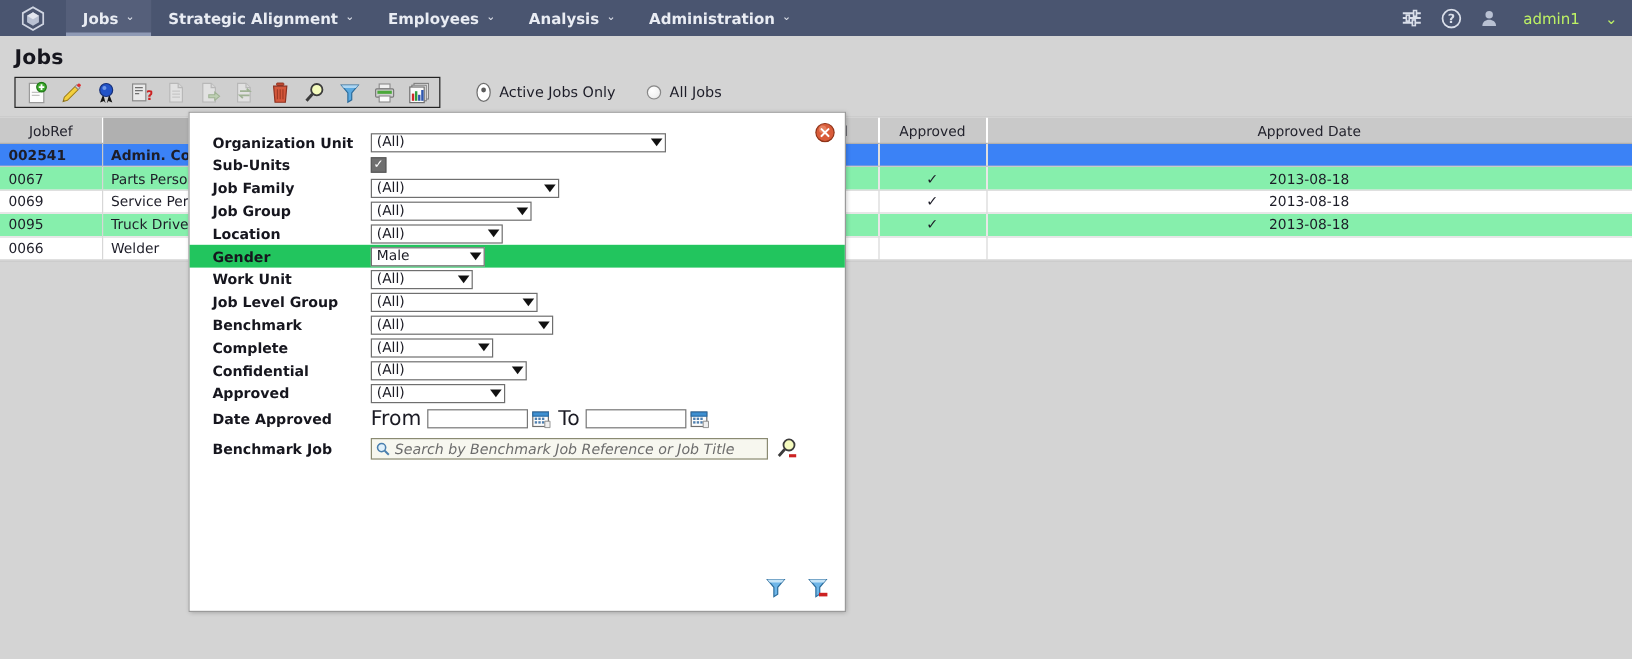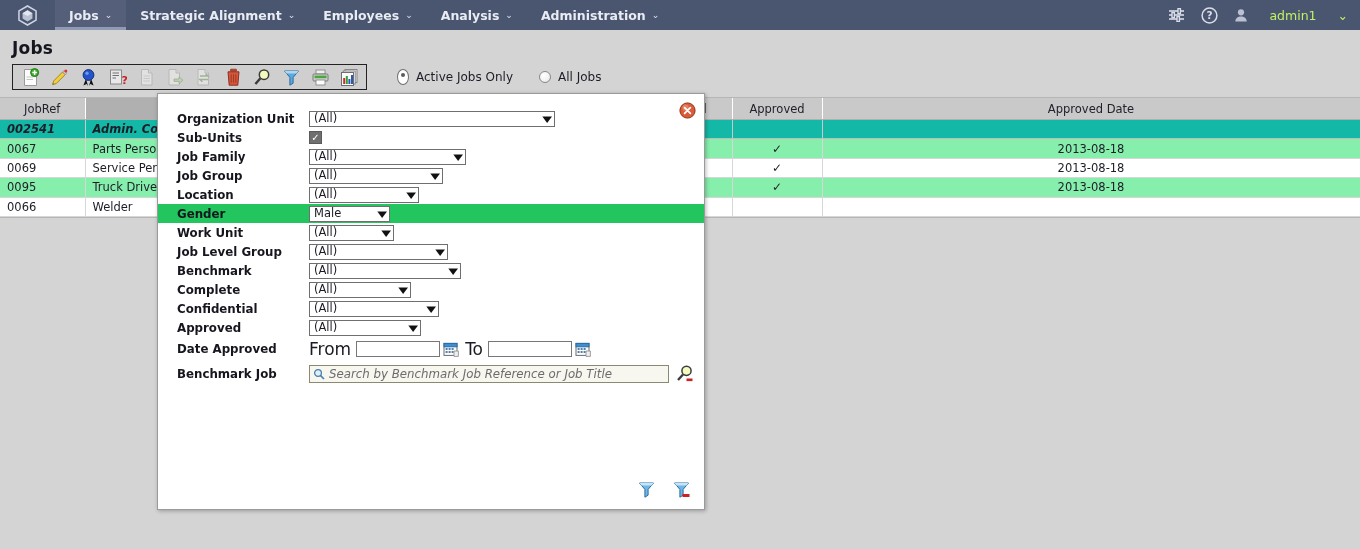--- a/index.html
+++ b/index.html
@@ -180,25 +180,24 @@
   table.grid td {
     height: 18.4px;
     border-right: 1px solid #d7d7d7;
     border-bottom: 1px solid #d7d7d7;
     padding: 0 7px;
     white-space: nowrap;
     overflow: hidden;
     color: #1d1d28;
   }
   tr.rgroup td {
-    background: #14b8a6;
+    background: #3b82f6;
     font-weight: bold;
     border-right-color: #c9c9c9;
     border-bottom-color: #bdbdbd;
-    font-style: italic;
   }
   tr.alt td { background: #86efac; }
   tr.plain td { background: #ffffff; }
   td.c { text-align: center; }
   .chk { color: #17171f; font-size: 12px; }
 
   
   .dialog {
     position: absolute;
     left: 157px;
@@ -286,21 +285,21 @@
   .tinput {
     width: 84px;
     height: 16px;
     border: 1px solid #777;
     background: #fff;
     box-sizing: border-box;
   }
   .cal-ic { margin: 0 6px 0 3px; display: flex; align-items: center; cursor: default; }
   .frow.bench { height: 26px; }
   .searchbox {
-    width: 360px;
+    width: 331px;
     height: 18px;
     border: 1px solid #8a8a72;
     background: #f7f7ef;
     display: flex;
     align-items: center;
     padding: 0 3px;
     box-sizing: border-box;
     gap: 4px;
   }
   .searchbox .ph {
@@ -641,21 +640,21 @@
     <div class="frow">
       <div class="flabel">Location</div>
       <div class="sel" style="width:110px">
         <span class="cv">(All)</span>
         <span class="ar">▼</span>
       </div>
     </div>
 
     <div class="frow hl">
       <div class="flabel">Gender</div>
-      <div class="sel" style="width:81px">
+      <div class="sel" style="width:95px">
         <span class="cv">Male</span>
         <span class="ar">▼</span>
       </div>
     </div>
 
     <div class="frow">
       <div class="flabel">Work Unit</div>
       <div class="sel" style="width:85px">
         <span class="cv">(All)</span>
         <span class="ar">▼</span>

